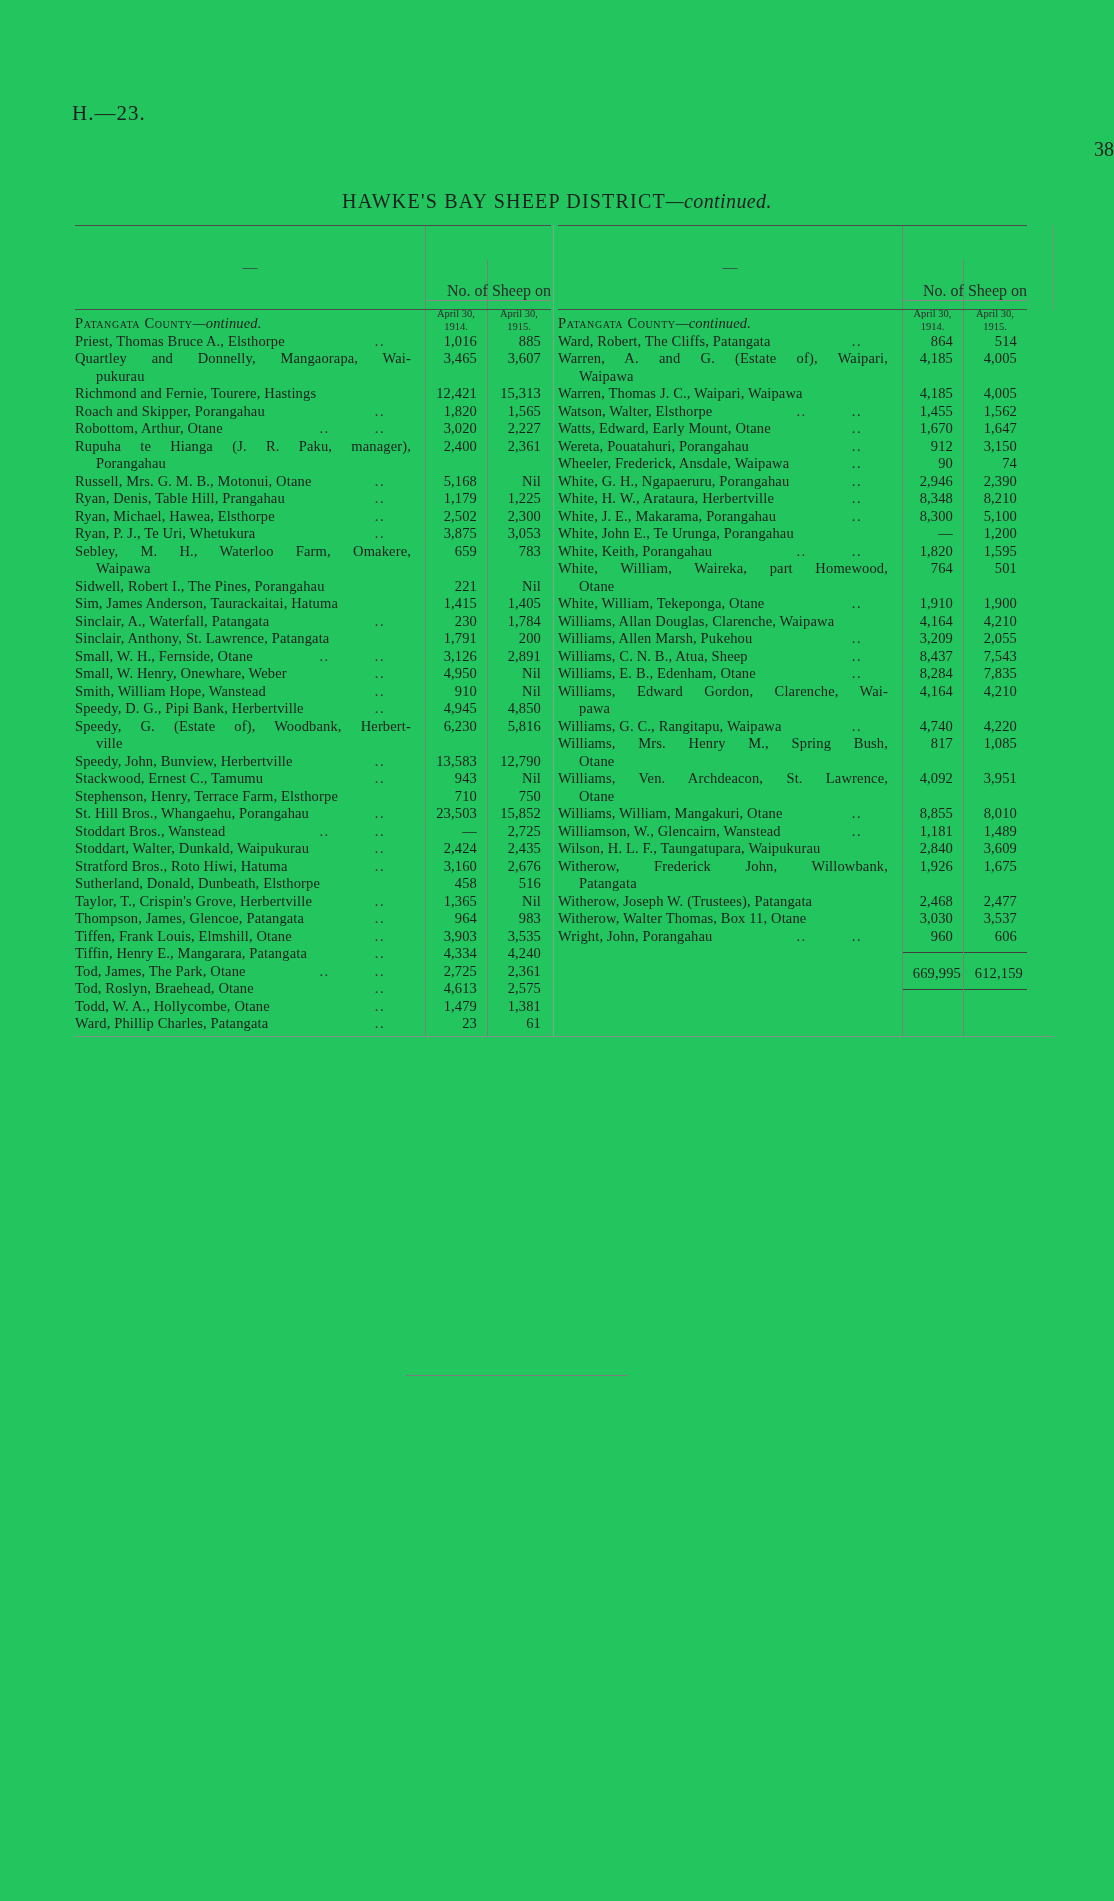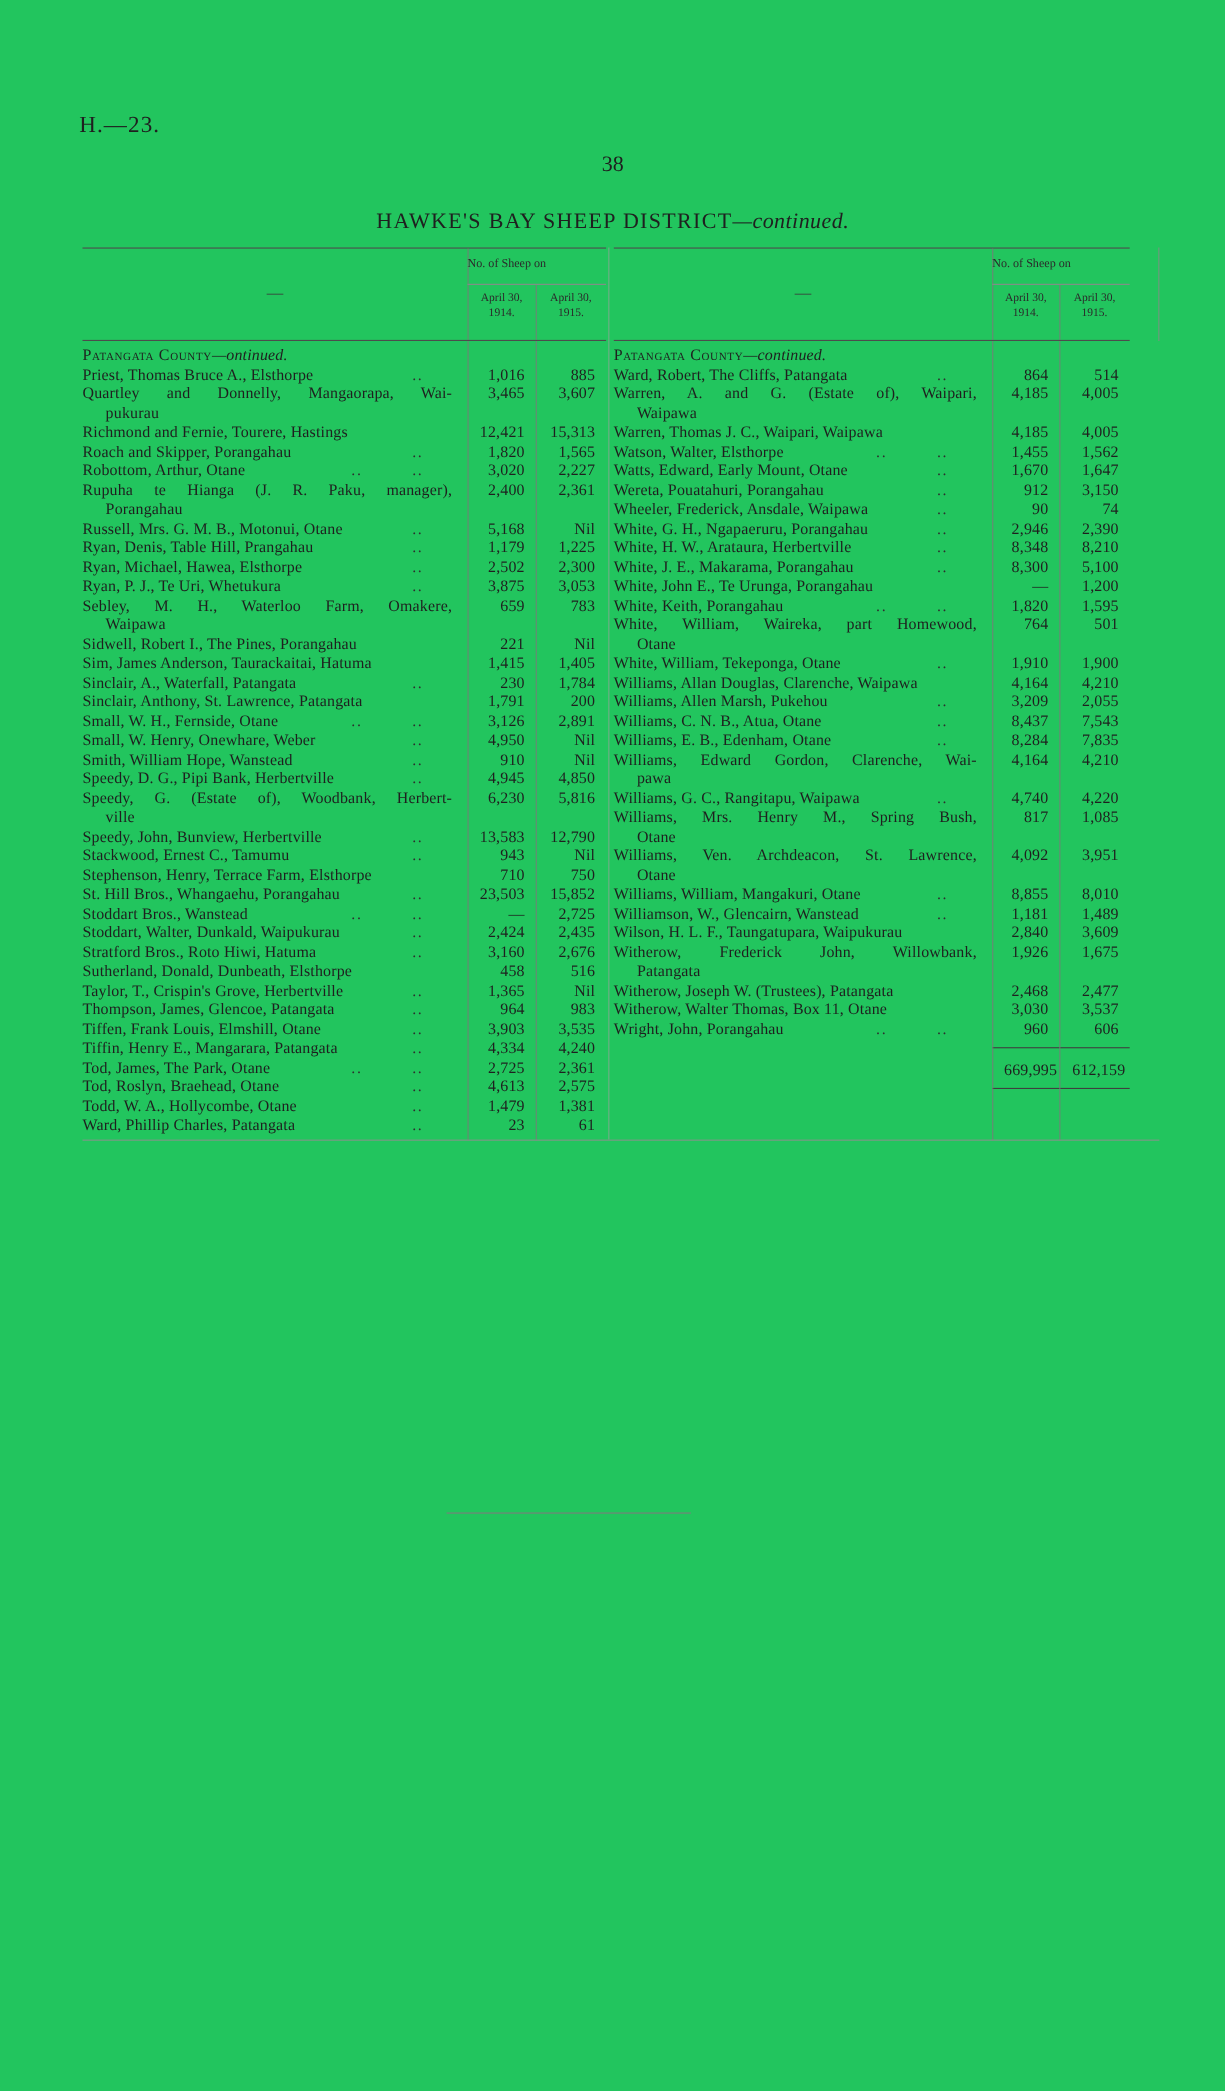--- a/index.html
+++ b/index.html
@@ -5,36 +5,36 @@
   html,body{margin:0;padding:0;background:#ffffff;}
   .page{
     position:relative;
     width:1114px;height:1901px;
     background:#22c55e;
     font-family:"Liberation Serif", serif;
     color:#1f1f1f;
     overflow:hidden;
   }
   .doc-ref{position:absolute;left:72px;top:101px;font-size:21px;letter-spacing:1px;}
-  .page-num{position:absolute;left:0;top:138px;width:1114px;text-align:center;font-size:20px;}
+  .page-num{position:absolute;left:0;top:138px;width:1114px;text-align:right;font-size:20px;}
   .doc-title{position:absolute;left:0;top:190px;width:1114px;text-align:center;font-size:20px;letter-spacing:1.2px;}
   .doc-title .it{font-style:italic;letter-spacing:.4px;}
 
   .tbl{position:absolute;top:225px;border-top:1px solid #4c4c4c;}
   #tbl-left{left:75px;width:476px;--name:350px;--c1:62px;--c2:64px;}
   #tbl-right{left:558px;width:469px;--name:344px;--c1:61px;--c2:64px;}
 
   .vline{position:absolute;width:1px;background:#7a7a7a;opacity:.85;}
   .v1{left:var(--name);top:0;height:811px;}
   .v2{left:calc(var(--name) + var(--c1));top:33px;height:778px;}
 
   .tbl-header{position:relative;height:84px;border-bottom:1px solid #4c4c4c;display:flex;box-sizing:border-box;}
   .th-name{width:var(--name);display:flex;align-items:center;justify-content:center;font-size:15px;color:#3a3a3a;}
   .th-nums{flex:1;display:flex;flex-direction:column;}
-  .th-sheep{height:33px;box-sizing:border-box;padding-top:8px;text-align:left;font-size:11px;border-bottom:1px solid #8a8a8a;color:#2b2b2b;}
+  .th-sheep{height:33px;box-sizing:border-box;padding-top:8px;text-align:right;font-size:16px;border-bottom:1px solid #8a8a8a;color:#2b2b2b;margin-top:48px;}
   .th-dates{display:flex;}
   .th-date{box-sizing:border-box;padding-top:7px;text-align:center;font-size:10.5px;line-height:12.5px;color:#2b2b2b;}
   .th-date.d1{width:var(--c1);}
   .th-date.d2{width:var(--c2);}
 
   .tbl-body{padding-top:5px;font-size:14.5px;line-height:17.5px;letter-spacing:.15px;}
   .sect-head{width:var(--name);text-align:left;}
   .sect-head .sc{font-variant:small-caps;letter-spacing:.6px;}
   .sect-head .it,.it{font-style:italic;}
 
@@ -610,21 +610,21 @@
               <span>Williams, Allen Marsh, Pukehou</span>
               <span class="ndots">..</span>
             </div>
           </div>
           <div class="cell-num c1">3,209</div>
           <div class="cell-num c2">2,055</div>
         </div>
         <div class="row">
           <div class="cell-name">
             <div class="nline1">
-              <span>Williams, C. N. B., Atua, Otane</span>
+              <span>Williams, C. N. B., Atua, Sheep</span>
               <span class="ndots">..</span>
             </div>
           </div>
           <div class="cell-num c1">8,437</div>
           <div class="cell-num c2">7,543</div>
         </div>
         <div class="row">
           <div class="cell-name">
             <div class="nline1">
               <span>Williams, E. B., Edenham, Otane</span>

